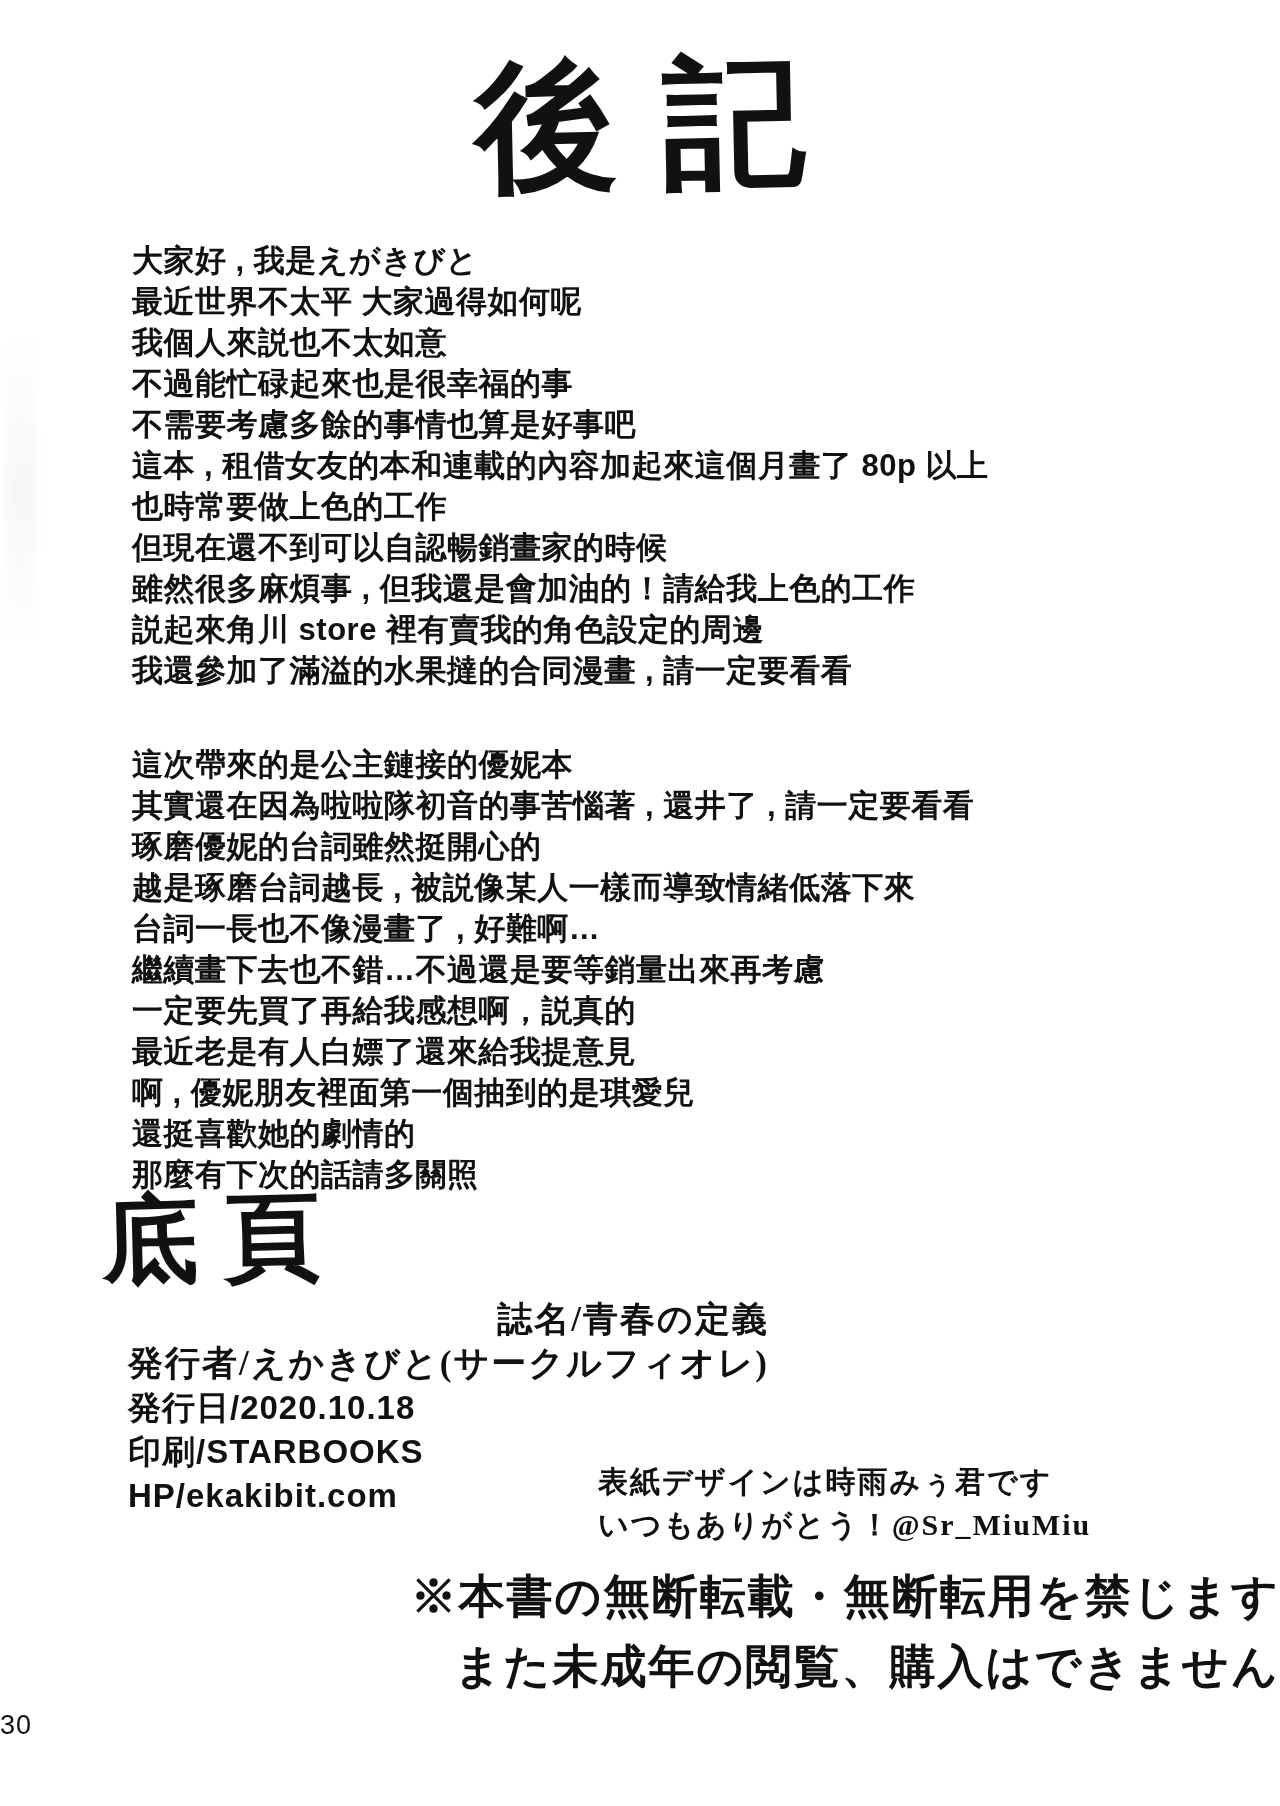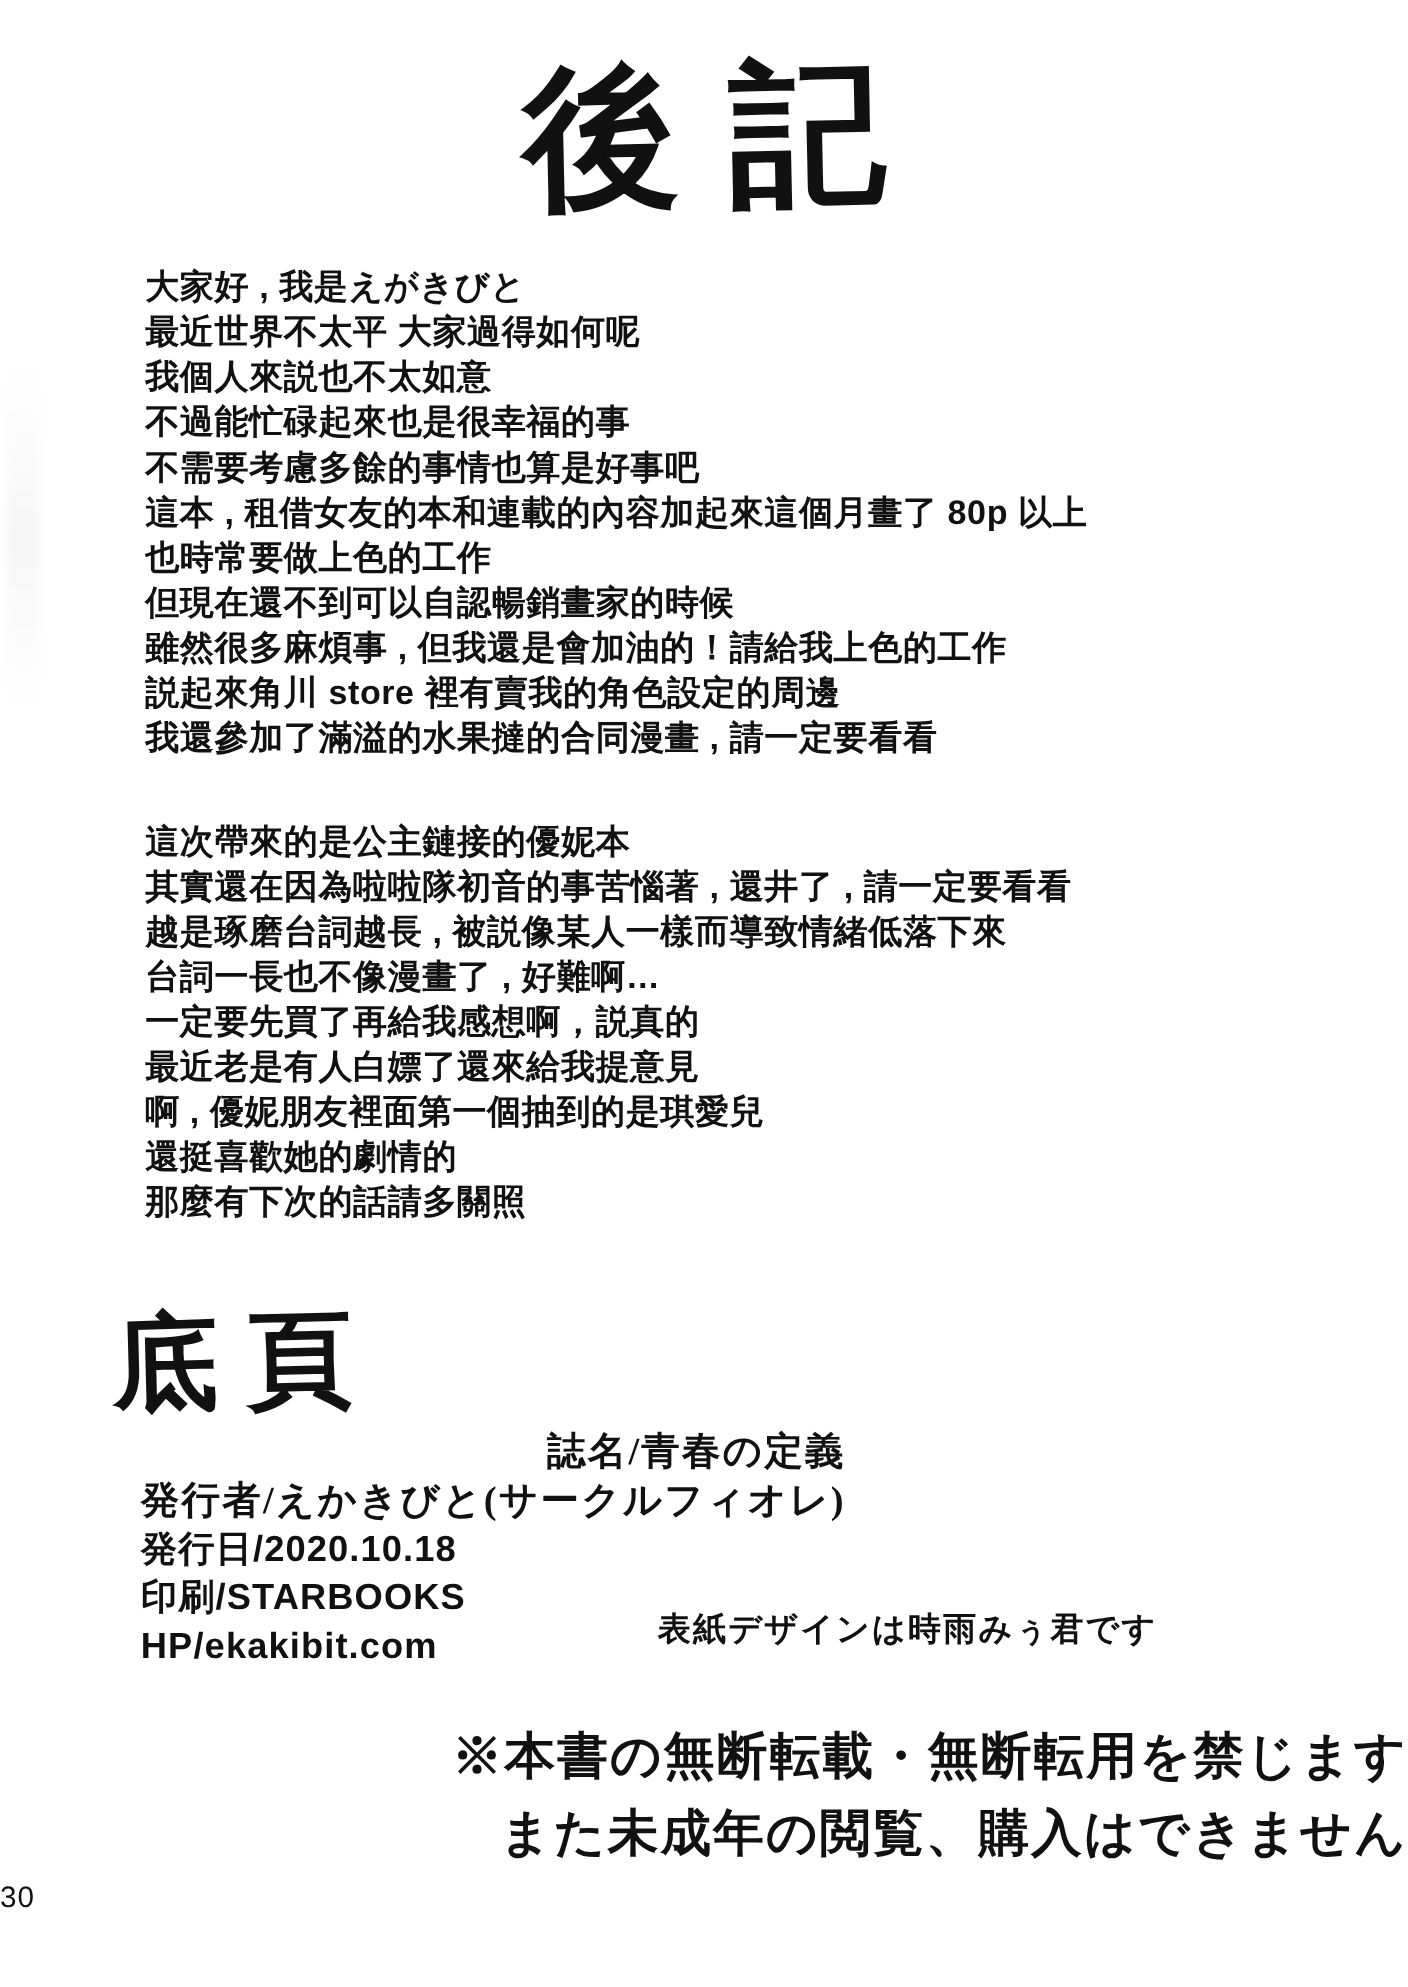--- a/index.html
+++ b/index.html
@@ -137,42 +137,45 @@
     <div>這本 , 租借女友的本和連載的內容加起來這個月畫了 80p 以上</div>
     <div>也時常要做上色的工作</div>
     <div>但現在還不到可以自認暢銷畫家的時候</div>
     <div>雖然很多麻煩事 , 但我還是會加油的！請給我上色的工作</div>
     <div>説起來角川 store 裡有賣我的角色設定的周邊</div>
     <div>我還參加了滿溢的水果撻的合同漫畫 , 請一定要看看</div>
   </div>
   <div class="para2">
     <div>這次帶來的是公主鏈接的優妮本</div>
     <div>其實還在因為啦啦隊初音的事苦惱著 , 還井了 , 請一定要看看</div>
+    <div>琢磨優妮的台詞雖然挺開心的</div>
     <div>越是琢磨台詞越長 , 被説像某人一樣而導致情緒低落下來</div>
     <div>台詞一長也不像漫畫了 , 好難啊…</div>
+    <div>繼續畫下去也不錯…不過還是要等銷量出來再考慮</div>
     <div>一定要先買了再給我感想啊，説真的</div>
     <div>最近老是有人白嫖了還來給我提意見</div>
     <div>啊 , 優妮朋友裡面第一個抽到的是琪愛兒</div>
     <div>還挺喜歡她的劇情的</div>
     <div>那麼有下次的話請多關照</div>
   </div>
 </div>
 
 <div class="colophon-heading">底頁</div>
 
 <div class="colophon">
   <div class="serif-line">誌名/青春の定義</div>
   <div class="serif-line">発行者/えかきびと(サークルフィオレ)</div>
   <div class="sans-line">発行日/2020.10.18</div>
   <div class="sans-line">印刷/STARBOOKS</div>
   <div class="sans-line">HP/ekakibit.com</div>
 </div>
 
 <div class="credit-note">
   <div>表紙デザインは時雨みぅ君です</div>
+  <div>いつもありがとう！@Sr_MiuMiu</div>
 </div>
 
 <div class="warning">
   <div>※本書の無断転載・無断転用を禁じます</div>
   <div>また未成年の閲覧、購入はできません</div>
 </div>
 
 <div class="page-number">30</div>
 
 </body></html>

